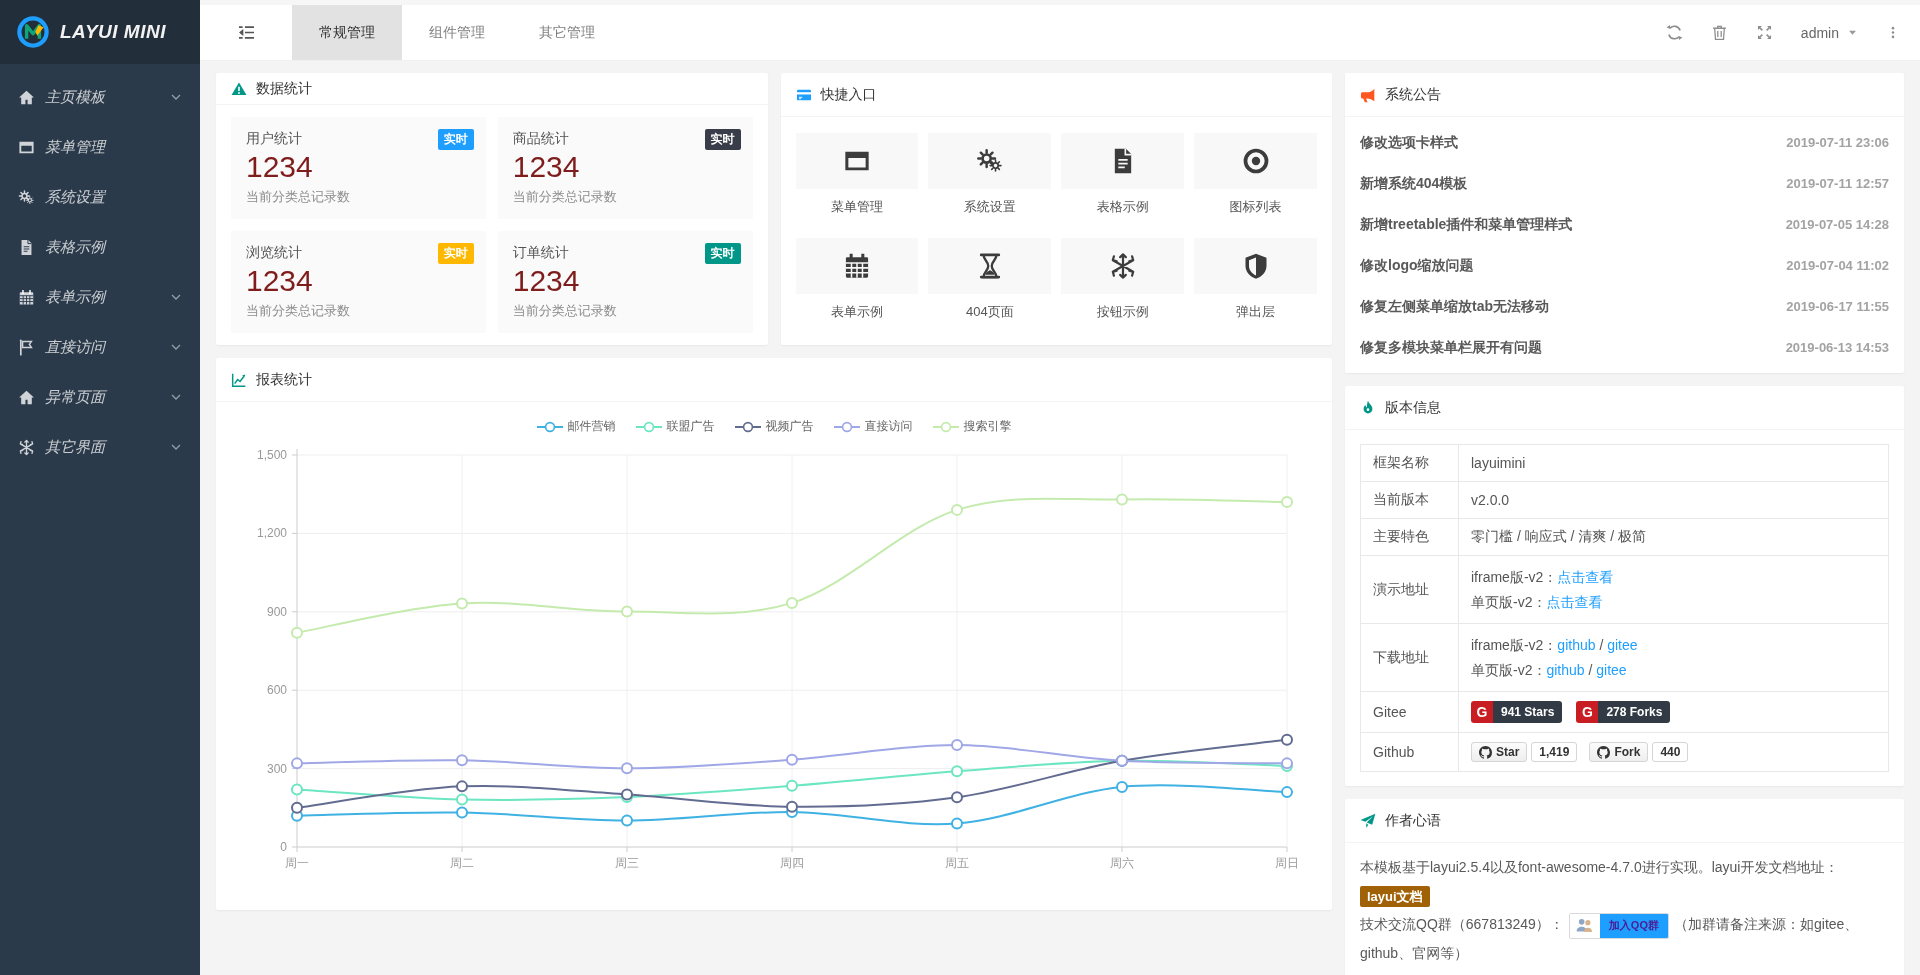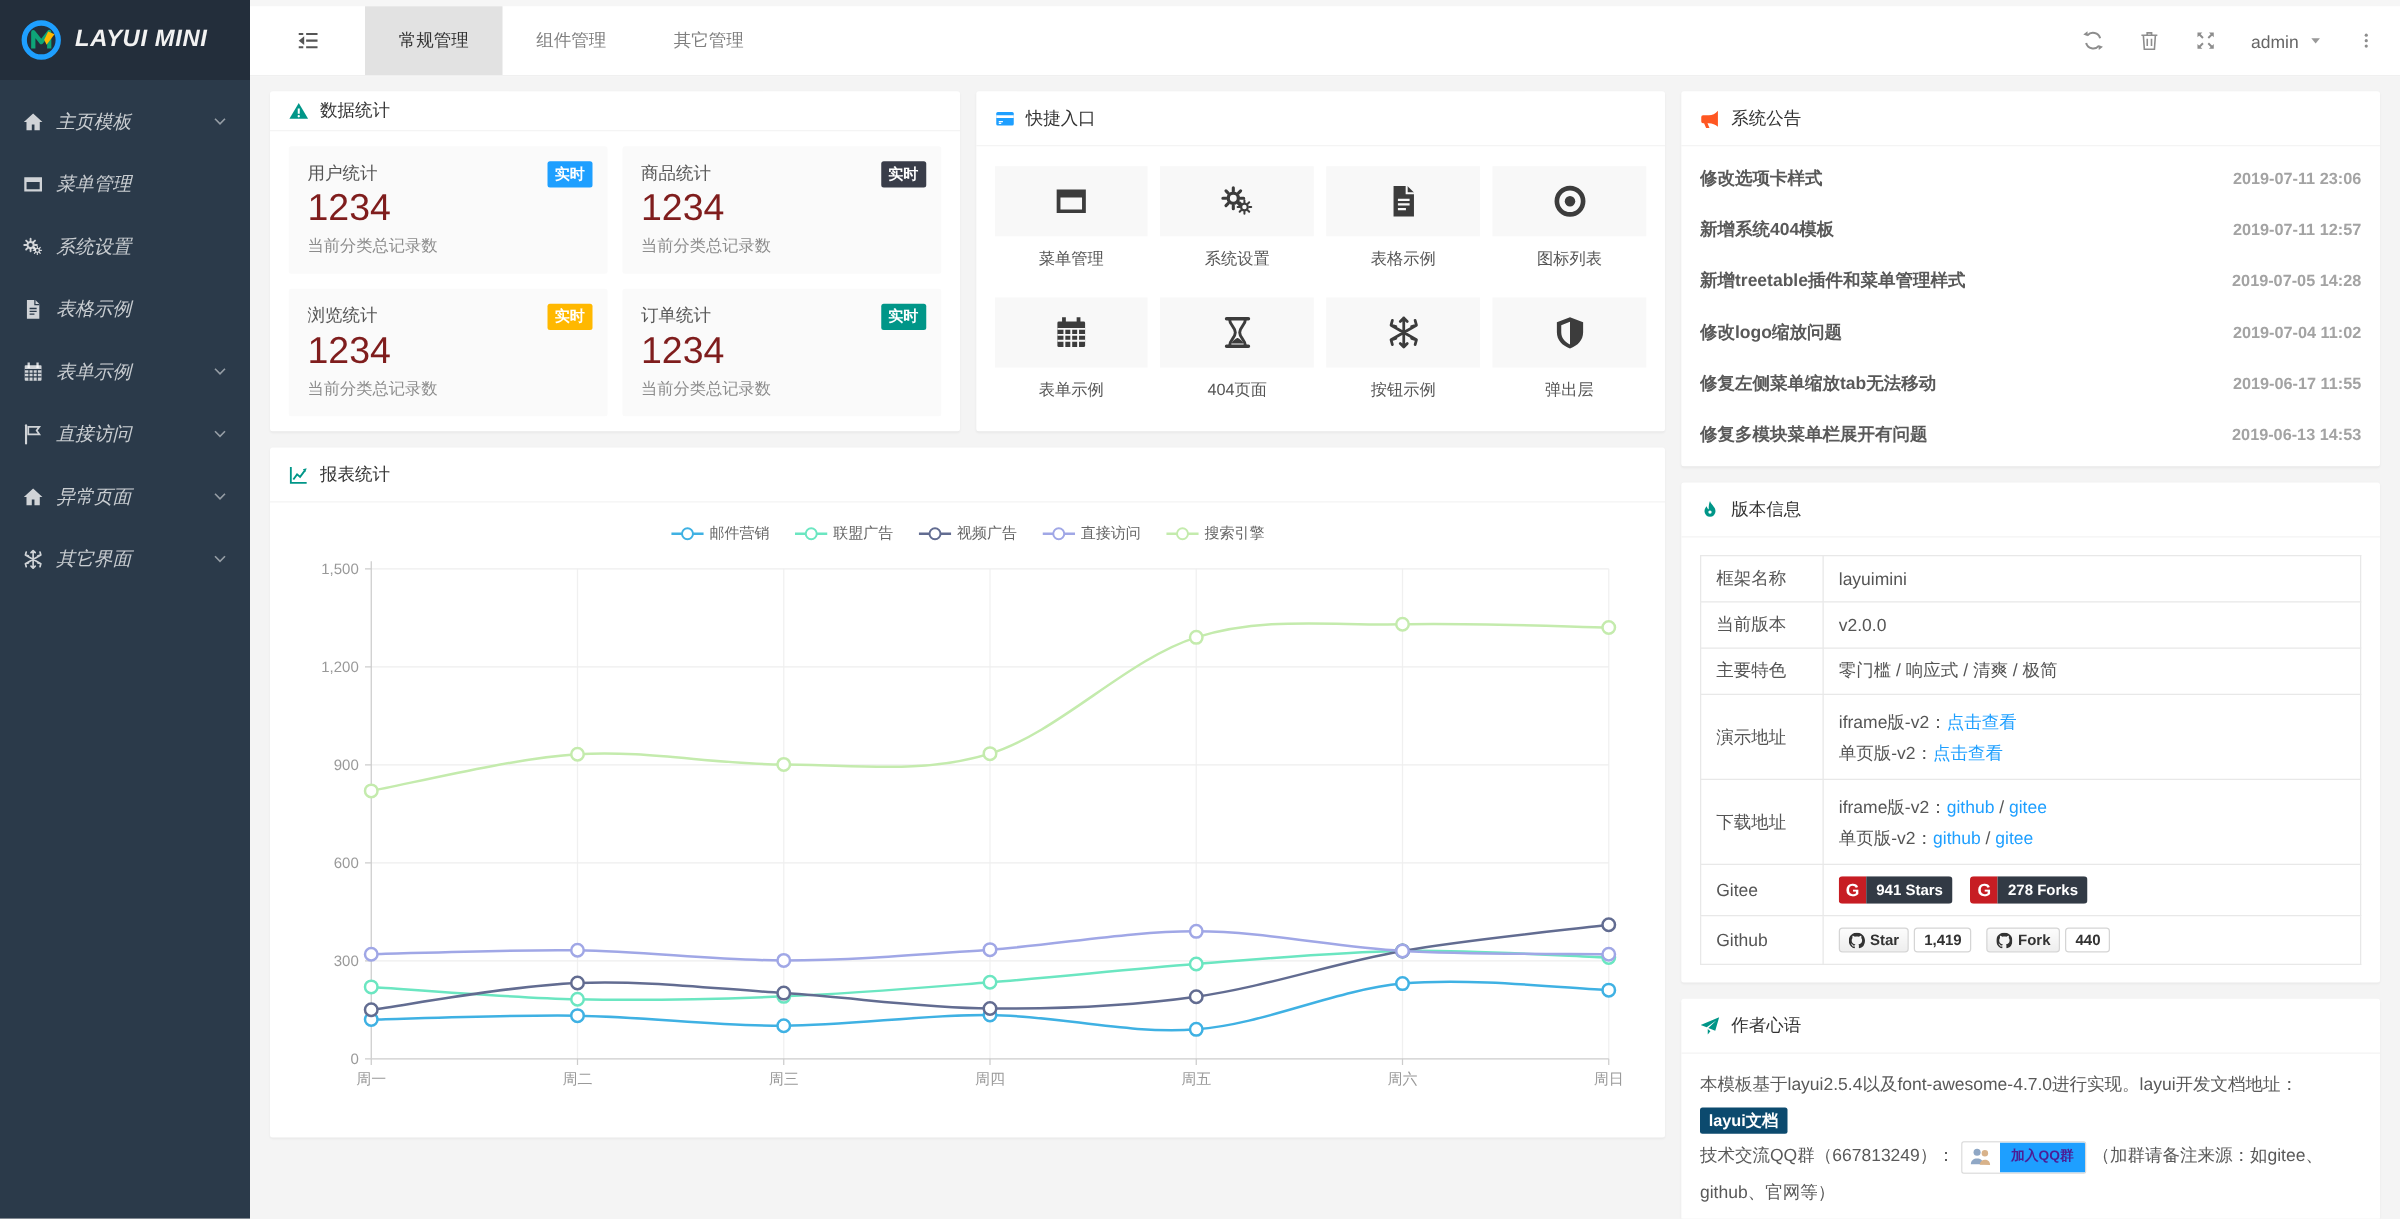--- a/index.html
+++ b/index.html
@@ -79,21 +79,21 @@
   .gitee-badge { display:inline-flex; height:22px; border-radius:3px; overflow:hidden; margin-right:14px; cursor:pointer; vertical-align:middle; }
   .gitee-badge .g { background:#c71d23; color:#fff; width:22px; display:flex; align-items:center; justify-content:center; font-weight:bold; font-size:14px; }
   .gitee-badge .t { background:#323a45; color:#fff; display:flex; align-items:center; padding:0 8px; font-size:12px; font-weight:bold; }
   .gh { display:inline-flex; align-items:center; margin-right:12px; vertical-align:middle; }
   .gh-btn { display:inline-flex; align-items:center; gap:4px; border:1px solid #d5d5d5; border-radius:3px; background:linear-gradient(#fcfcfc,#eee); padding:2px 7px; font-size:12px; font-weight:bold; color:#333; cursor:pointer; }
   .gh-btn svg { width:13px; height:13px; fill:#333; }
   .gh-count { border:1px solid #d5d5d5; border-radius:3px; background:#fff; padding:2px 7px; font-size:12px; font-weight:bold; color:#333; margin-left:4px; cursor:pointer; }
 
   
   .author-body { padding:10px 15px; font-size:14px; color:#595959; line-height:2.05; }
-  .lbadge { background:#0c4a6e; color:#fff; padding:3px 7px; border-radius:2px; font-size:13px; font-weight:bold; cursor:pointer; }
+  .lbadge { background:#a16207; color:#fff; padding:3px 7px; border-radius:2px; font-size:13px; font-weight:bold; cursor:pointer; }
   .qq-widget { display:inline-flex; align-items:stretch; height:26px; vertical-align:middle; border:1px solid #d9d9d9; border-radius:2px; overflow:hidden; margin:0 5px; cursor:pointer; }
   .qq-widget .ppl { width:30px; background:#fff; display:flex; align-items:center; justify-content:center; }
   .qq-widget .jt { background:#1E9FFF; color:#4c1d95; font-size:11px; padding:0 9px; display:flex; align-items:center; font-weight:bold; }
   .hidden-defs { position:absolute; width:0; height:0; overflow:hidden; }
 </style>
 </head>
 <body>
 
 <svg class="hidden-defs" aria-hidden="true">
   <defs>

